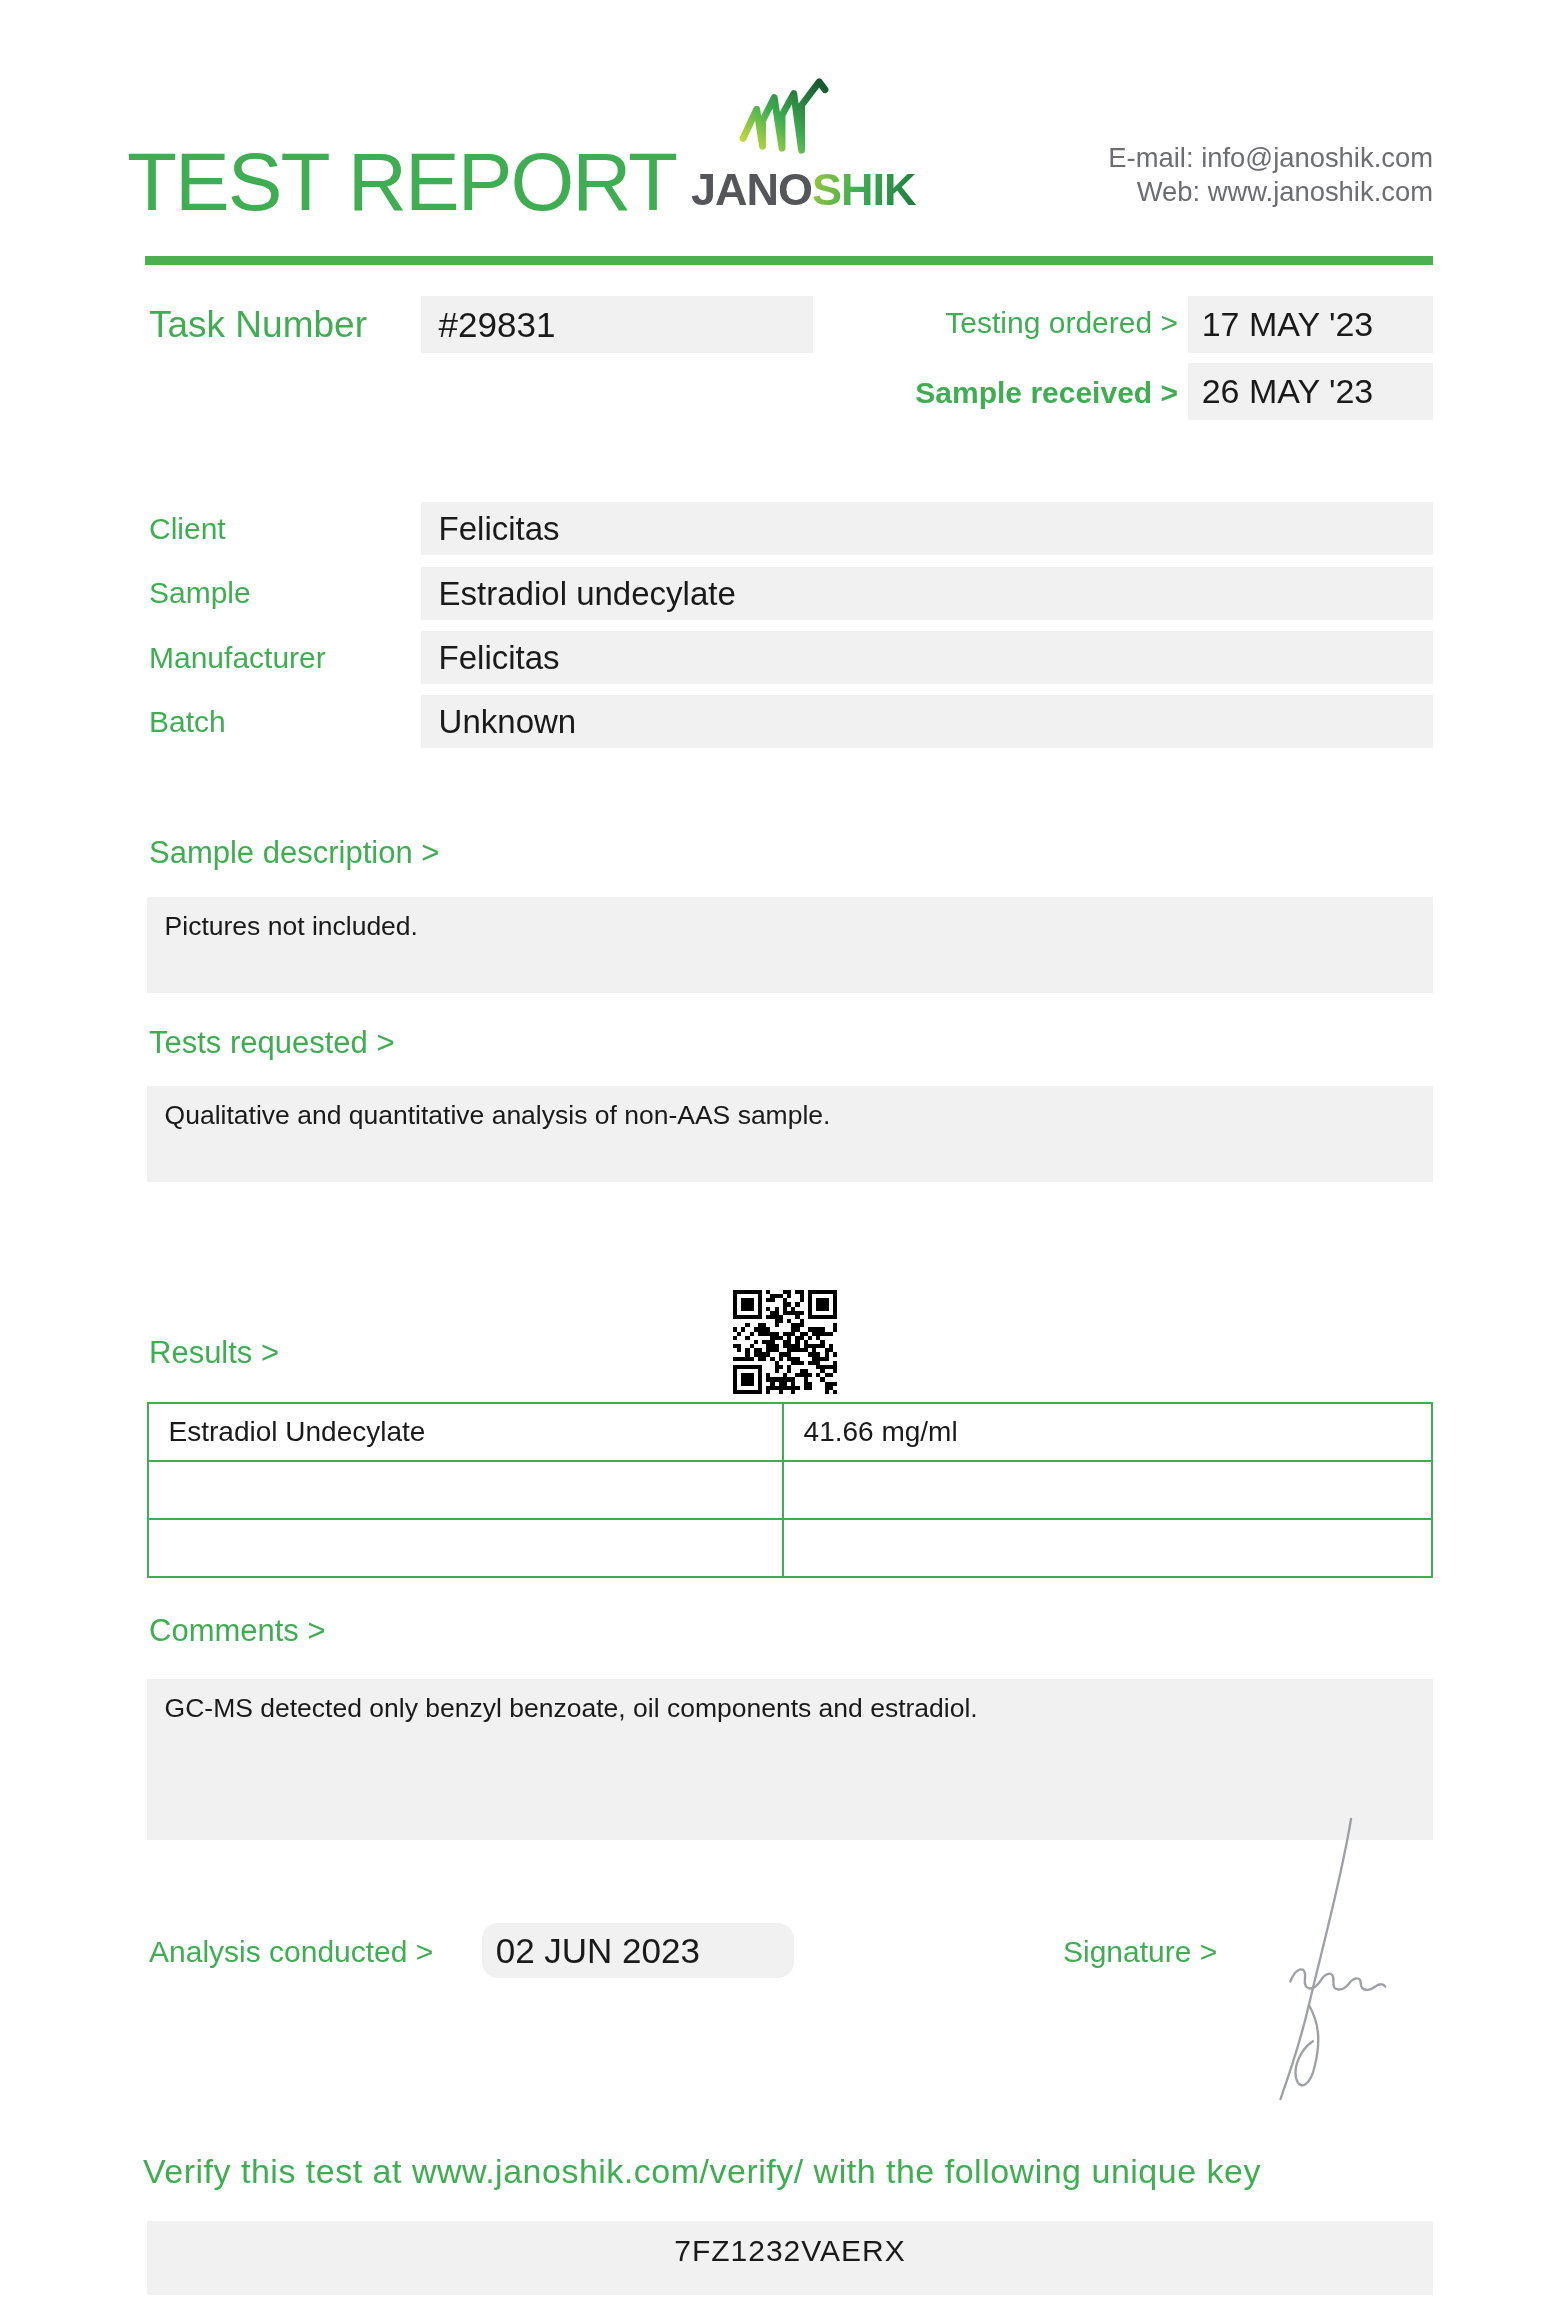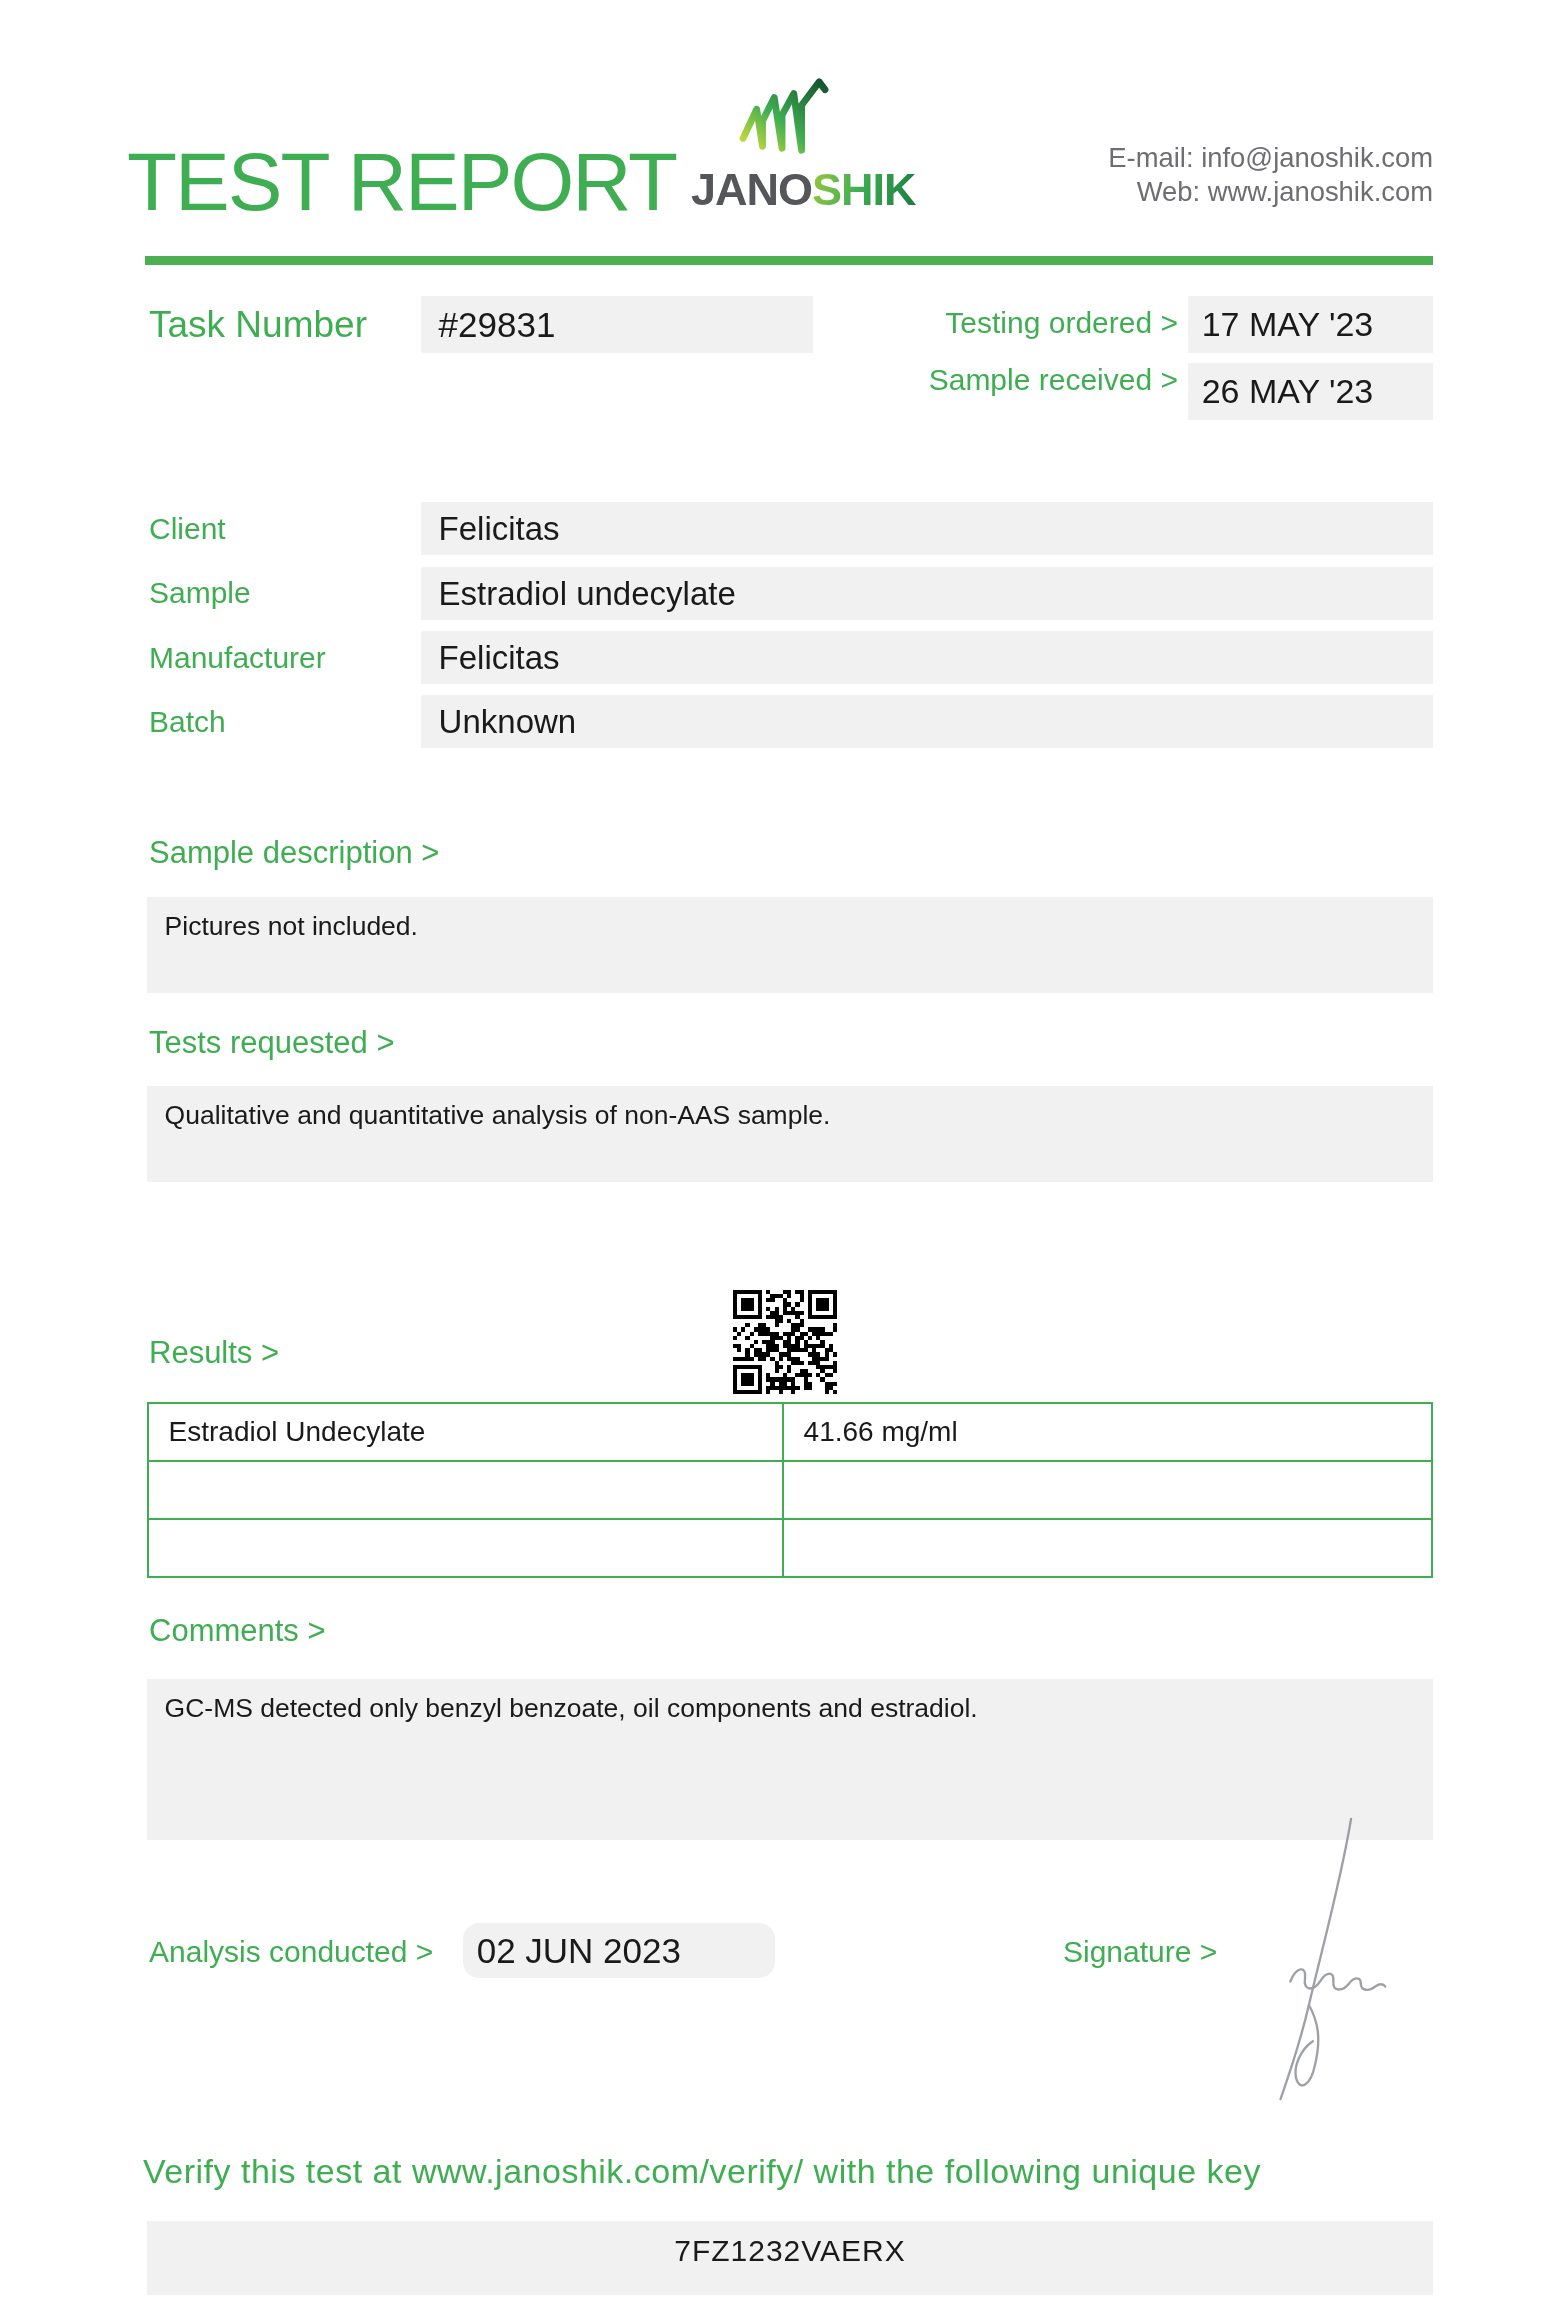--- a/index.html
+++ b/index.html
@@ -73,21 +73,21 @@
     white-space:nowrap;overflow:hidden;
   }
   .results-table col.c1{width:635px;}
 
   
   .qr{left:733px;top:1290px;width:104px;height:104px;}
   .qr svg{display:block;width:104px;height:104px;}
 
   
   .analysis-label{left:149px;top:1935px;font-size:30px;}
-  .analysis-box{left:463px;top:1923px;width:312px;height:55px;border-radius:16px;}
+  .analysis-box{left:482px;top:1923px;width:312px;height:55px;border-radius:16px;}
   .analysis-box .vtext{font-size:35px;line-height:55px;padding-left:13.7px;}
   .signature-label{left:1063px;top:1935px;font-size:30px;}
   .signature{left:1257px;top:1813px;width:142px;height:292px;}
   .verify-line{
     left:143px;top:2152px;width:1290px;
     font-size:34px;letter-spacing:0.5px;color:#3fae52;
     white-space:nowrap;
   }
   .key-box{left:147px;top:2221px;width:1286px;height:74px;text-align:center;}
   .key-box .vtext{font-size:30px;line-height:59px;letter-spacing:1px;}
@@ -123,21 +123,21 @@
   <div class="abs green-label task-label">Task Number</div>
   <div class="abs gbox task-box">
     <span class="vtext">#29831</span>
   </div>
 
   <div class="abs green-label right-label" style="top:306px;">Testing ordered  &gt;</div>
   <div class="abs gbox date-box" style="top:296px;">
     <span class="vtext">17 MAY '23</span>
   </div>
 
-  <div class="abs green-label right-label" style="top:363px;">Sample received &gt;</div>
+  <div class="abs green-label right-label" style="top:376px;font-weight:bold;">Sample received &gt;</div>
   <div class="abs gbox date-box" style="top:363px;">
     <span class="vtext">26 MAY '23</span>
   </div>
 
   <div class="abs green-label row-label" style="top:512px;">Client</div>
   <div class="abs gbox info-box" style="top:502px;">
     <span class="vtext">Felicitas</span>
   </div>
 
   <div class="abs green-label row-label" style="top:576px;">Sample</div>

